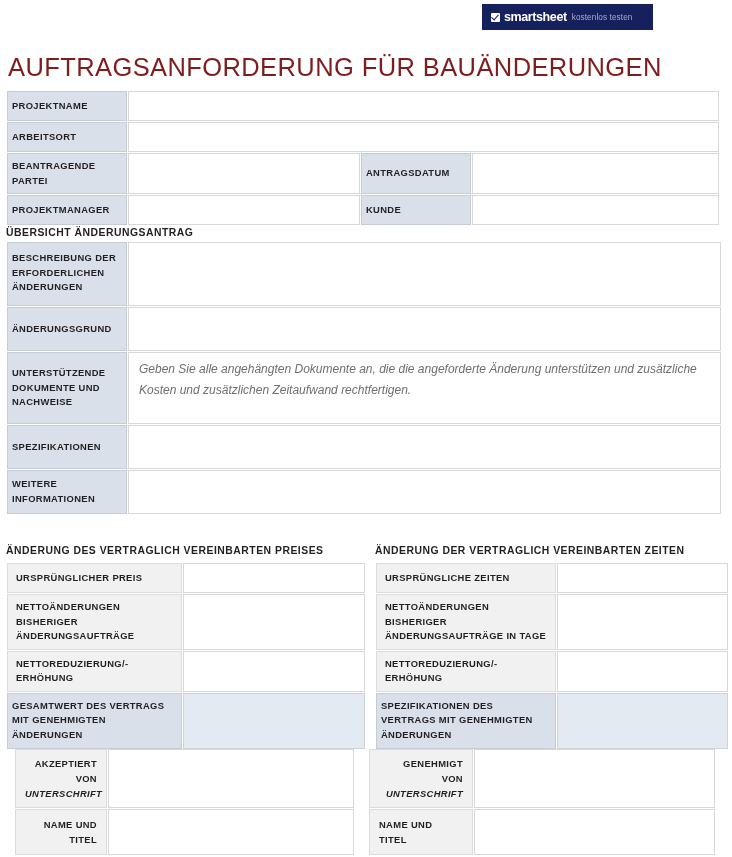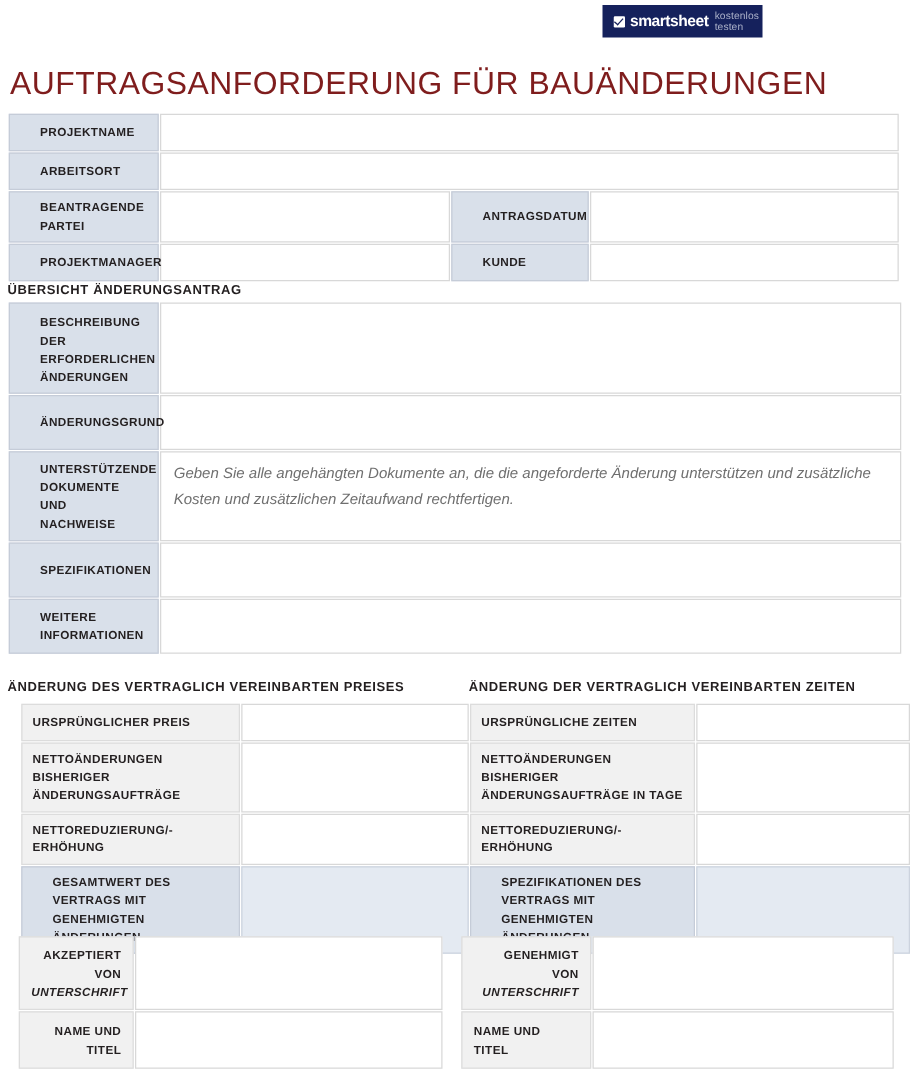--- a/index.html
+++ b/index.html
@@ -7,21 +7,21 @@
     width:732px;height:857px;
     background:#ffffff;
     font-family:"Liberation Sans","DejaVu Sans",sans-serif;
     color:#231f20;
     overflow:hidden;
     position:relative;
   }
   
   .logo-banner{
     position:absolute;top:4px;left:482px;
-    width:128px;height:26px;
+    width:171px;height:26px;
     background:#15215c;
     display:flex;align-items:center;
     padding-left:9px;box-sizing:border-box;
   }
   .logo-check{
     width:9px;height:9px;background:#ffffff;
     position:relative;margin-right:4px;flex:none;
     border-radius:1px;
   }
   .logo-check:after{
@@ -49,21 +49,21 @@
   .tbl td{
     border:1px solid #d8d8d8;
     background:#ffffff;
     vertical-align:middle;
     padding:0 8px;
     font-size:9.4px;
   }
   td.lbl-blue{
     background:#d9e0ea;border-color:#c5ccd8;
     font-weight:bold;letter-spacing:0.35px;line-height:1.55;
-    padding:5px 24px;
+    padding:5px 4px;
   }
   td.lbl-grey{
     background:#f1f1f1;border-color:#dcdcdc;
     font-weight:bold;letter-spacing:0.35px;line-height:1.55;
     padding:5px 8px;
   }
   td.val-blue{background:#e4eaf2;border-color:#ccd3de;}
   td.val{background:#ffffff;}
   
   .sect-head{
@@ -72,21 +72,21 @@
   }
   
   #tbl-top{left:6px;top:90px;width:713px;}
   
   #tbl-overview{left:6px;top:241px;width:713px;}
   .hint{
     font-style:italic;color:#6f6f6f;font-size:12px;
     line-height:1.75;padding:6px 2px 0 2px;
   }
   
-  #tbl-price{left:16px;top:562px;width:357px;}
+  #tbl-price{left:6px;top:562px;width:357px;}
   #tbl-time{left:375px;top:562px;width:351px;}
   
   #tbl-sig-left{left:14px;top:748px;width:338px;}
   #tbl-sig-right{left:368px;top:748px;width:345px;}
   td.sig-lbl{
     background:#f1f1f1;border-color:#dcdcdc;
     font-weight:bold;letter-spacing:0.35px;line-height:1.6;
     padding:6px 9px;
   }
   .ital{font-style:italic;}

